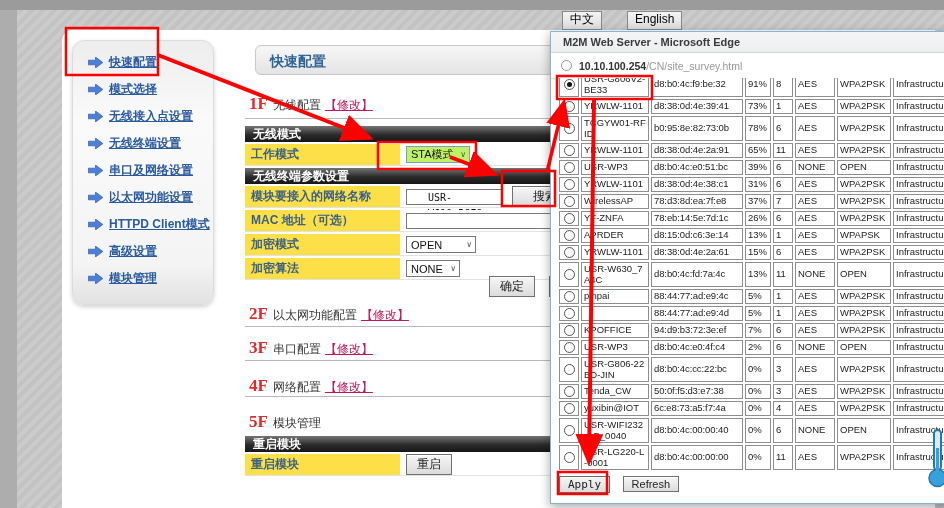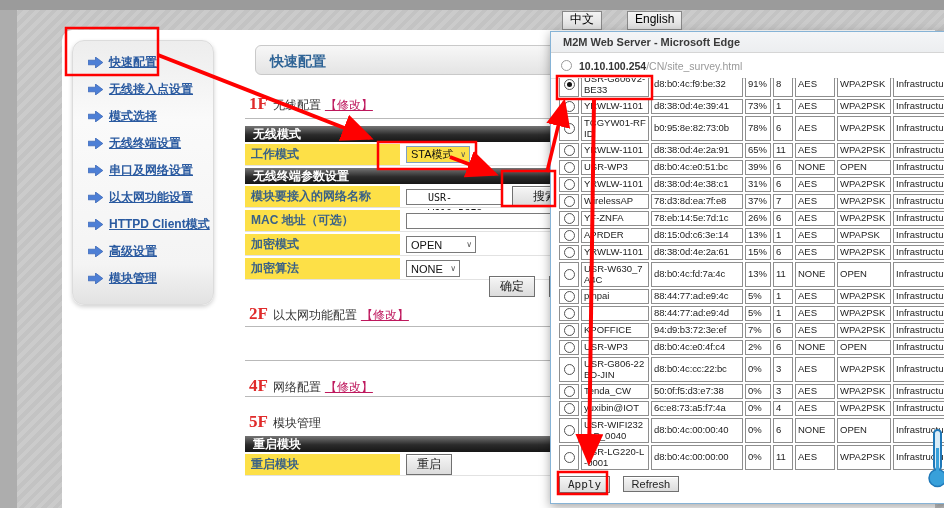--- a/index.html
+++ b/index.html
@@ -37,21 +37,21 @@
   .sec-header{height:16px;line-height:16px;margin-bottom:2px;padding-left:8px;
     background:linear-gradient(180deg,#757575,#2b2b2b 55%,#161616);color:#fff;font-size:12px;font-weight:bold;}
   .form-row{display:flex;height:21px;margin-bottom:2px;border-bottom:1px solid #e2e2e2;}
   .flabel{width:155px;flex:0 0 auto;background:#fde047;color:#3a6186;font-size:12px;font-weight:bold;
     line-height:21px;padding-left:6px;box-sizing:border-box;margin-right:2px;}
   .fvalue{flex:1;background:#fff;display:flex;align-items:center;padding-left:4px;}
 
   .sel{display:inline-flex;align-items:center;justify-content:space-between;height:17px;
     border:1px solid #7a7a7a;background:#fff;font-size:11px;color:#111;padding:0 3px 0 4px;box-sizing:border-box;}
   .sel .chev{font-size:8px;color:#555;margin-left:6px;}
-  .sel.blue{background:#fde047;border-color:#7f9fc2;}
+  .sel.blue{background:#bef264;border-color:#7f9fc2;}
   .inp{height:16px;border:1px solid #7a7a7a;background:#fff;font-family:"DejaVu Sans Mono",monospace;
     font-size:10px;line-height:16px;padding:0 21px;box-sizing:border-box;color:#111;}
   .btn{display:inline-block;border:1px solid #707070;background:linear-gradient(180deg,#f6f6f6,#dcdcdc);
     font-size:12px;color:#222;padding:1px 10px;cursor:pointer;box-shadow:inset 0 1px 0 #fff;}
   .okcancel{position:absolute;left:244px;top:246px;}
   .okcancel .btn{margin-right:10px;}
 
   .restart-header{position:absolute;left:0;top:406px;width:686px;box-sizing:border-box;}
   .restart-row{position:absolute;left:0;top:424px;width:686px;}
 
@@ -100,27 +100,27 @@
       <div class="sb-item">
         <svg class="sb-arrow" viewBox="0 0 16 12">
           <path d="M0 3.5h8V0l8 6-8 6V8.5H0z" fill="#4d7fd6" stroke="#3563b4" stroke-width="0.8"></path>
         </svg>
         <a class="sb-link">快速配置</a>
       </div>
       <div class="sb-item">
         <svg class="sb-arrow" viewBox="0 0 16 12">
           <path d="M0 3.5h8V0l8 6-8 6V8.5H0z" fill="#4d7fd6" stroke="#3563b4" stroke-width="0.8"></path>
         </svg>
+        <a class="sb-link">模式选择</a>
+      </div>
+      <div class="sb-item">
+        <svg class="sb-arrow" viewBox="0 0 16 12">
+          <path d="M0 3.5h8V0l8 6-8 6V8.5H0z" fill="#4d7fd6" stroke="#3563b4" stroke-width="0.8"></path>
+        </svg>
         <a class="sb-link">无线接入点设置</a>
-      </div>
-      <div class="sb-item">
-        <svg class="sb-arrow" viewBox="0 0 16 12">
-          <path d="M0 3.5h8V0l8 6-8 6V8.5H0z" fill="#4d7fd6" stroke="#3563b4" stroke-width="0.8"></path>
-        </svg>
-        <a class="sb-link">模式选择</a>
       </div>
       <div class="sb-item">
         <svg class="sb-arrow" viewBox="0 0 16 12">
           <path d="M0 3.5h8V0l8 6-8 6V8.5H0z" fill="#4d7fd6" stroke="#3563b4" stroke-width="0.8"></path>
         </svg>
         <a class="sb-link">无线终端设置</a>
       </div>
       <div class="sb-item">
         <svg class="sb-arrow" viewBox="0 0 16 12">
           <path d="M0 3.5h8V0l8 6-8 6V8.5H0z" fill="#4d7fd6" stroke="#3563b4" stroke-width="0.8"></path>
@@ -208,20 +208,23 @@
 
     <div class="okcancel">
       <span class="btn">确定</span>
       <span class="btn">取消</span>
     </div>
 
     <div class="floor" style="top:274px;">
       <span class="fnum">2F</span><span>以太网功能配置</span><a>【修改】</a>
     </div>
     <div class="divider" style="top:296px;"></div>
+    <div class="floor" style="top:308px;">
+      <span class="fnum">3F</span><span>串口配置</span><a>【修改】</a>
+    </div>
     <div class="divider" style="top:330px;"></div>
     <div class="floor" style="top:346px;">
       <span class="fnum">4F</span><span>网络配置</span><a>【修改】</a>
     </div>
     <div class="divider" style="top:366px;"></div>
     <div class="floor" style="top:382px;">
       <span class="fnum">5F</span><span>模块管理</span>
     </div>
 
     <div class="sec-header restart-header">重启模块</div>

